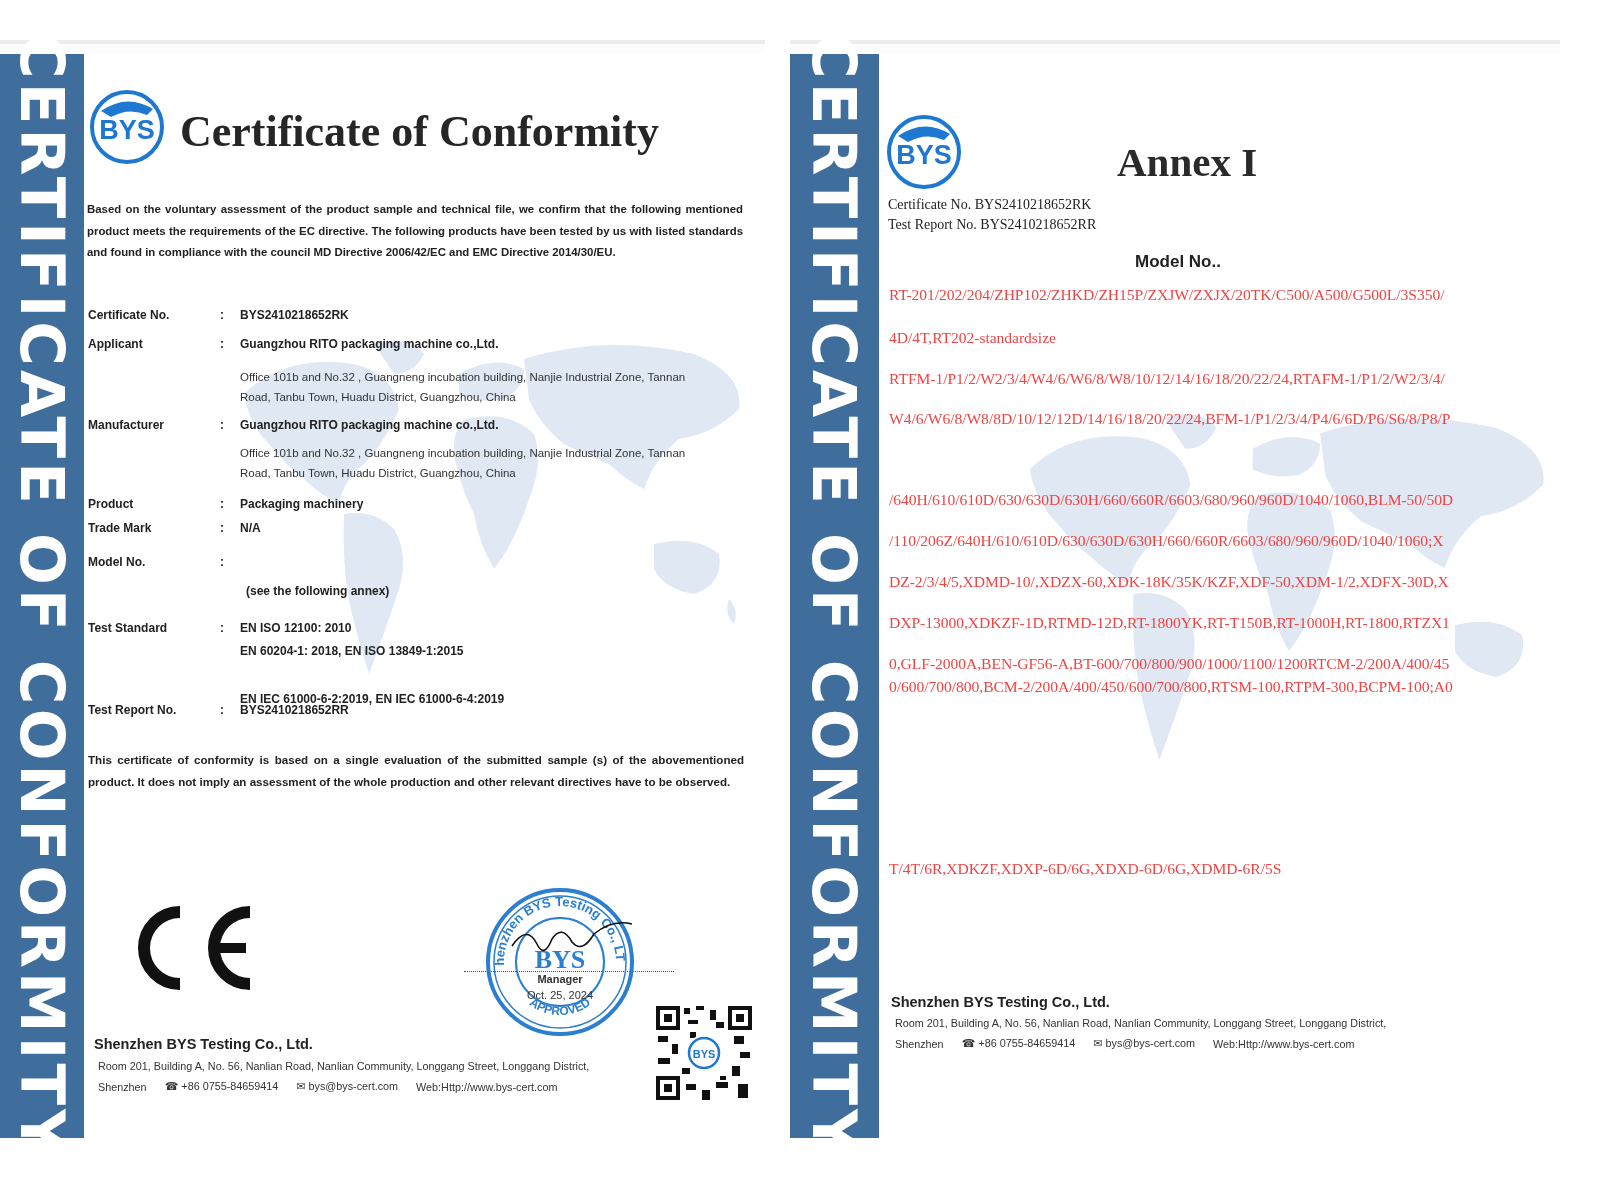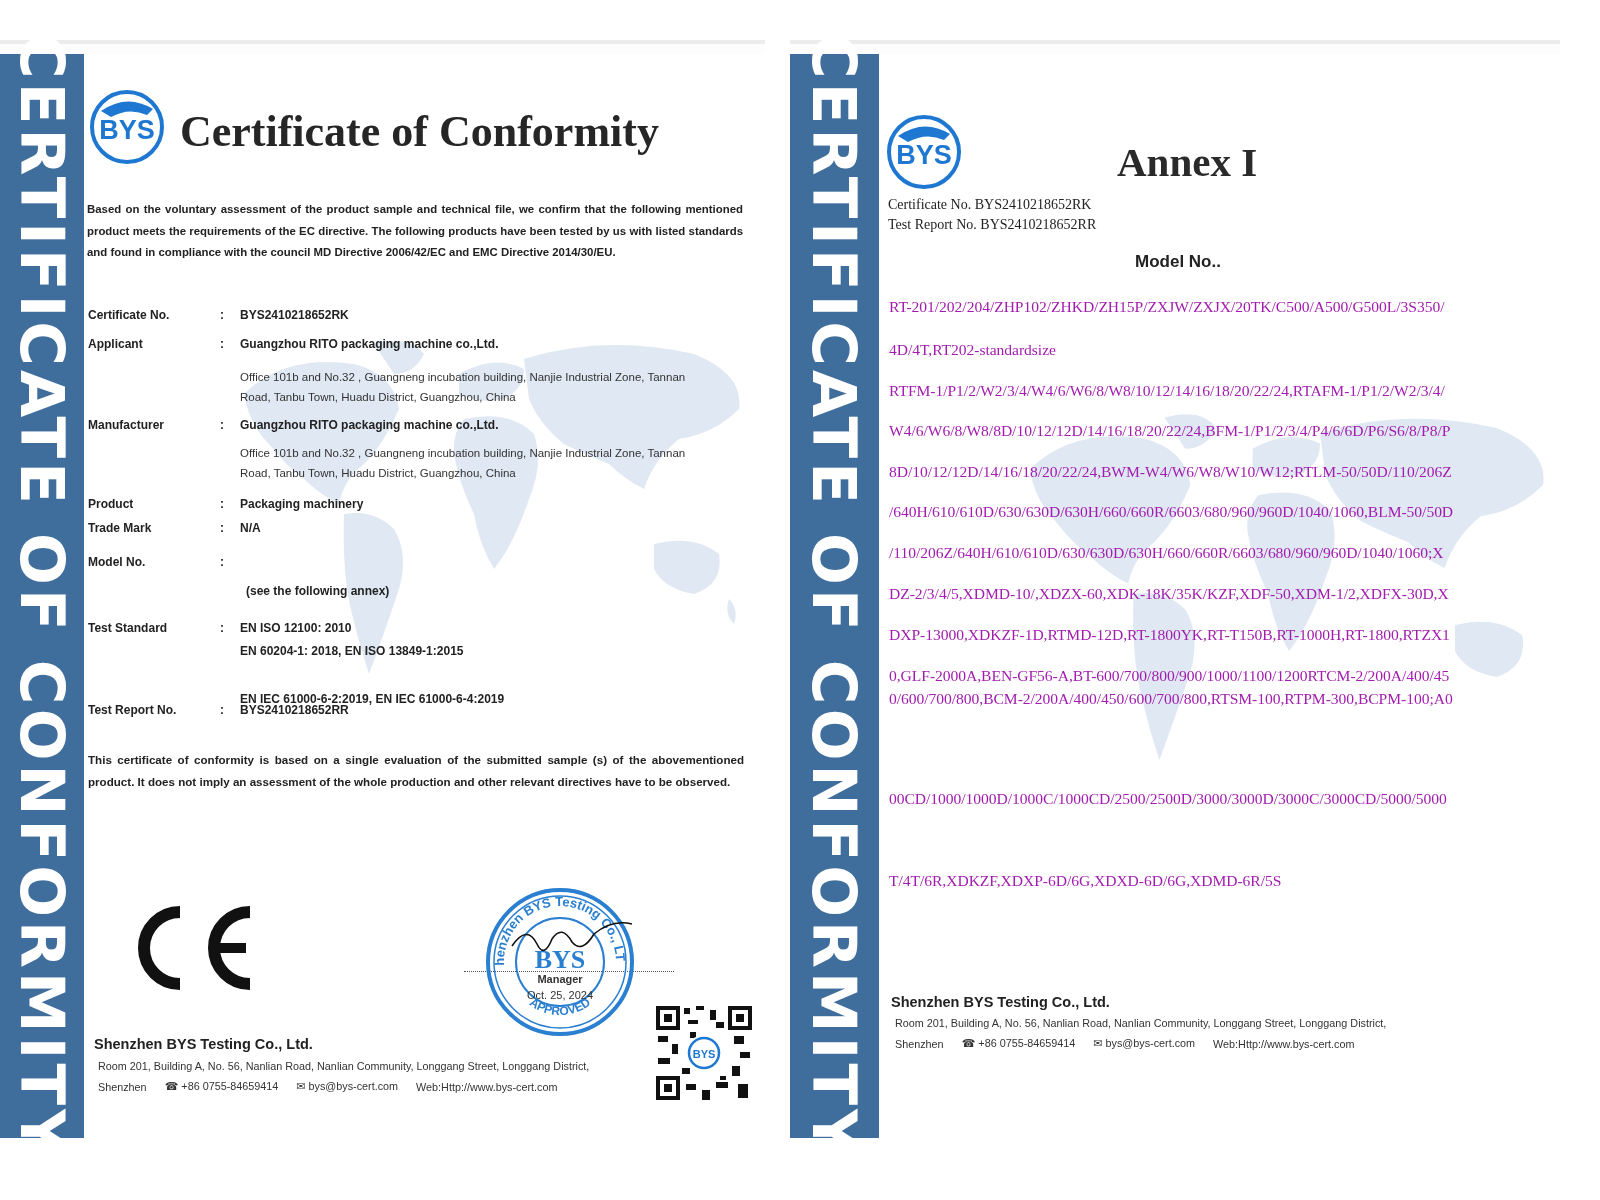--- a/index.html
+++ b/index.html
@@ -77,21 +77,21 @@
 
   
   .annex-title {
     position: absolute; top: 84px; left: 238px;
     font-family: "Liberation Serif", serif; font-weight: bold; font-size: 41px; color: #2a2a2a;
   }
   .annex-ref { position: absolute; left: 9px; font-family: "Liberation Serif", serif; font-size: 14px; color: #222; }
   .model-head { position: absolute; top: 198px; left: 256px; font-size: 17px; font-weight: bold; color: #222; }
   .model-line {
     position: absolute; left: 10px; font-family: "Liberation Serif", serif; font-size: 15.6px;
-    color: #a21caf; white-space: nowrap; letter-spacing: -0.05px; margin-top: 12px;
+    color: #ef4444; white-space: nowrap; letter-spacing: -0.05px;
   }
 </style>
 </head>
 <body>
 
 <div class="page left">
   <div class="band">
     <span class="band-text">CERTIFICATE OF CONFORMITY</span>
   </div>
 
@@ -291,28 +291,26 @@
 
     <div class="annex-ref" style="top:143px;">Certificate No. BYS2410218652RK</div>
     <div class="annex-ref" style="top:163px;">Test Report No. BYS2410218652RR</div>
 
     <div class="model-head">Model No..</div>
 
     <div class="model-line" style="top:232px;">RT-201/202/204/ZHP102/ZHKD/ZH15P/ZXJW/ZXJX/20TK/C500/A500/G500L/3S350/</div>
     <div class="model-line" style="top:275px;">4D/4T,RT202-standardsize</div>
     <div class="model-line" style="top:316px;">RTFM-1/P1/2/W2/3/4/W4/6/W6/8/W8/10/12/14/16/18/20/22/24,RTAFM-1/P1/2/W2/3/4/</div>
     <div class="model-line" style="top:356px;">W4/6/W6/8/W8/8D/10/12/12D/14/16/18/20/22/24,BFM-1/P1/2/3/4/P4/6/6D/P6/S6/8/P8/P</div>
-    <div class="model-line" style="top:397px;">8D/10/12/12D/14/16/18/20/22/24,BWM-W4/W6/W8/W10/W12;RTLM-50/50D/110/206Z</div>
     <div class="model-line" style="top:437px;">/640H/610/610D/630/630D/630H/660/660R/6603/680/960/960D/1040/1060,BLM-50/50D</div>
     <div class="model-line" style="top:478px;">/110/206Z/640H/610/610D/630/630D/630H/660/660R/6603/680/960/960D/1040/1060;X</div>
     <div class="model-line" style="top:519px;">DZ-2/3/4/5,XDMD-10/,XDZX-60,XDK-18K/35K/KZF,XDF-50,XDM-1/2,XDFX-30D,X</div>
     <div class="model-line" style="top:560px;text-align:right;">DXP-13000,XDKZF-1D,RTMD-12D,RT-1800YK,RT-T150B,RT-1000H,RT-1800,RTZX1</div>
     <div class="model-line" style="top:601px;">0,GLF-2000A,BEN-GF56-A,BT-600/700/800/900/1000/1100/1200RTCM-2/200A/400/45</div>
     <div class="model-line" style="top:624px;">0/600/700/800,BCM-2/200A/400/450/600/700/800,RTSM-100,RTPM-300,BCPM-100;A0</div>
-    <div class="model-line" style="top:724px;">00CD/1000/1000D/1000C/1000CD/2500/2500D/3000/3000D/3000C/3000CD/5000/5000</div>
     <div class="model-line" style="top:806px;">T/4T/6R,XDKZF,XDXP-6D/6G,XDXD-6D/6G,XDMD-6R/5S</div>
 
     <div class="footer-company" style="top:940px; left:12px;">Shenzhen BYS Testing Co., Ltd.</div>
     <div class="footer-line" style="top:963px; left:16px;">Room 201, Building A, No. 56, Nanlian Road, Nanlian Community, Longgang Street, Longgang District,</div>
     <div class="footer-contacts" style="top:983px; left:16px;">
       <span>Shenzhen</span>
       <span><span class="ic">☎</span><span>+86 0755-84659414</span></span>
       <span><span class="ic">✉</span><span>bys@bys-cert.com</span></span>
       <span>Web:Http://www.bys-cert.com</span>
     </div>

